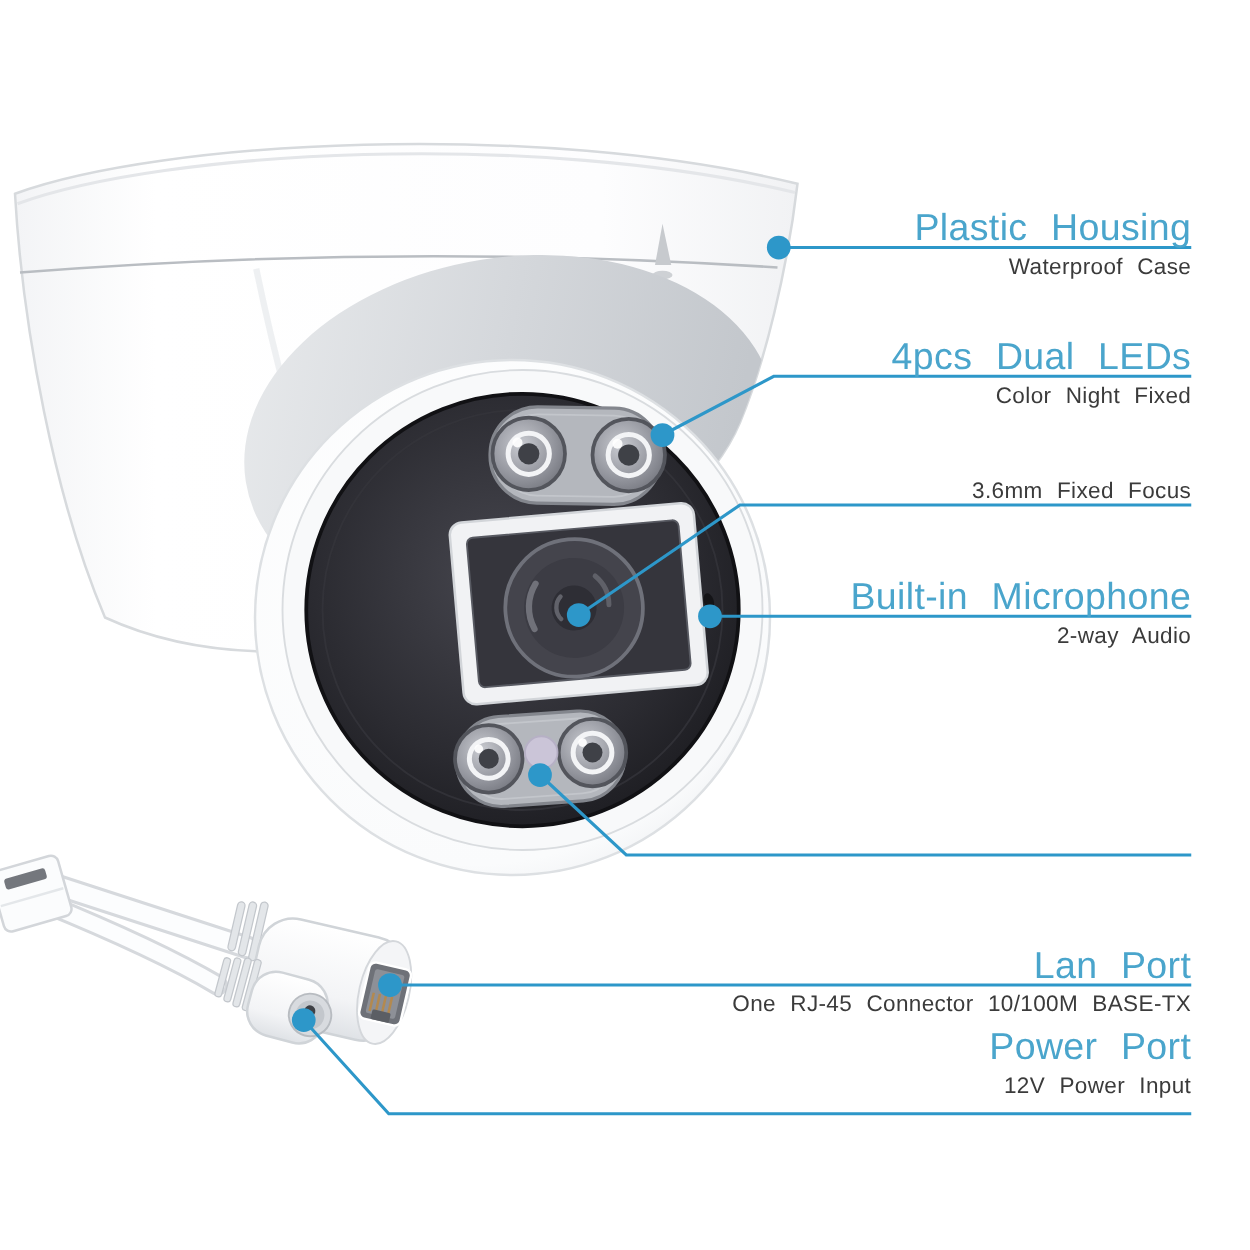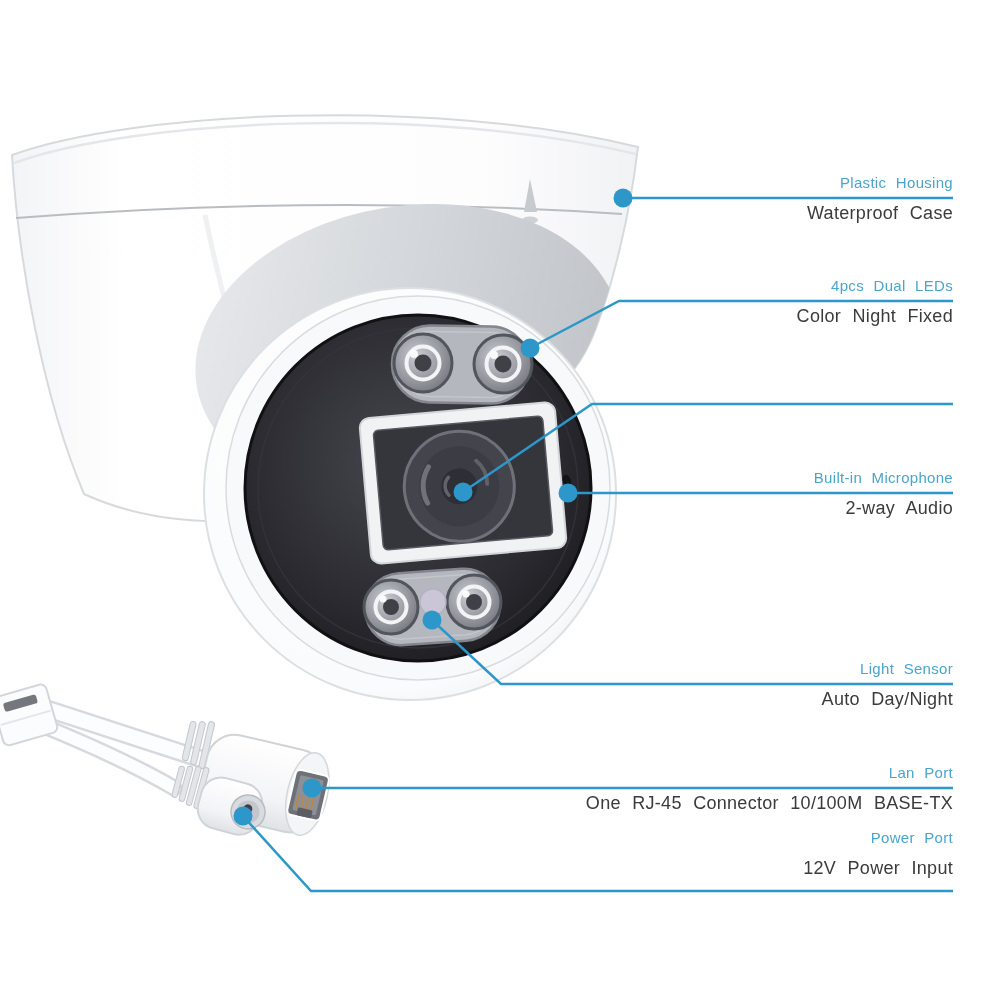--- a/index.html
+++ b/index.html
@@ -6,21 +6,21 @@
   .canvas{
     position:relative;width:1000px;height:1000px;background:#ffffff;overflow:hidden;
     font-family:"Liberation Sans", sans-serif;
   }
   .art{position:absolute;left:0;top:0;width:1000px;height:1000px;}
   .leader{color:var(--leader,#2d97c9);}
   .callout{
     position:absolute;right:47px;text-align:right;white-space:nowrap;
   }
   .callout .ct{
-    display:block;font-size:15px;line-height:27px;font-weight:500;
+    display:block;font-size:30px;line-height:27px;font-weight:500;
     color:var(--accent,#4aa5cc);letter-spacing:.3px;word-spacing:.34em;
   }
   .callout .cs{
     display:block;font-size:18px;line-height:26px;margin-top:4px;
     color:var(--subtle,#3b3b3b);letter-spacing:.3px;word-spacing:.34em;
   }
 </style>
 </head>
 <body>
 
@@ -207,29 +207,26 @@
 
   <div class="callout" style="top:169px">
     <span class="ct">Plastic Housing</span>
     <span class="cs">Waterproof Case</span>
   </div>
   <div class="callout" style="top:272px">
     <span class="ct">4pcs Dual LEDs</span>
     <span class="cs">Color Night Fixed</span>
   </div>
   <div class="callout" style="top:375px">
+    <span class="cs">3.6mm Fixed Focus</span>
   </div>
   <div class="callout" style="top:464px">
     <span class="ct">Built-in Microphone</span>
     <span class="cs">2-way Audio</span>
   </div>
-  <div class="callout" style="top:655px">
-    <span class="ct">Light Sensor</span>
-    <span class="cs">Auto Day/Night</span>
-  </div>
   <div class="callout" style="top:759px">
     <span class="ct">Lan Port</span>
     <span class="cs">One RJ-45 Connector 10/100M BASE-TX</span>
   </div>
   <div class="callout" style="top:824px">
     <span class="ct">Power Port</span>
     <span class="cs">12V Power Input</span>
   </div>
 
 </div>

